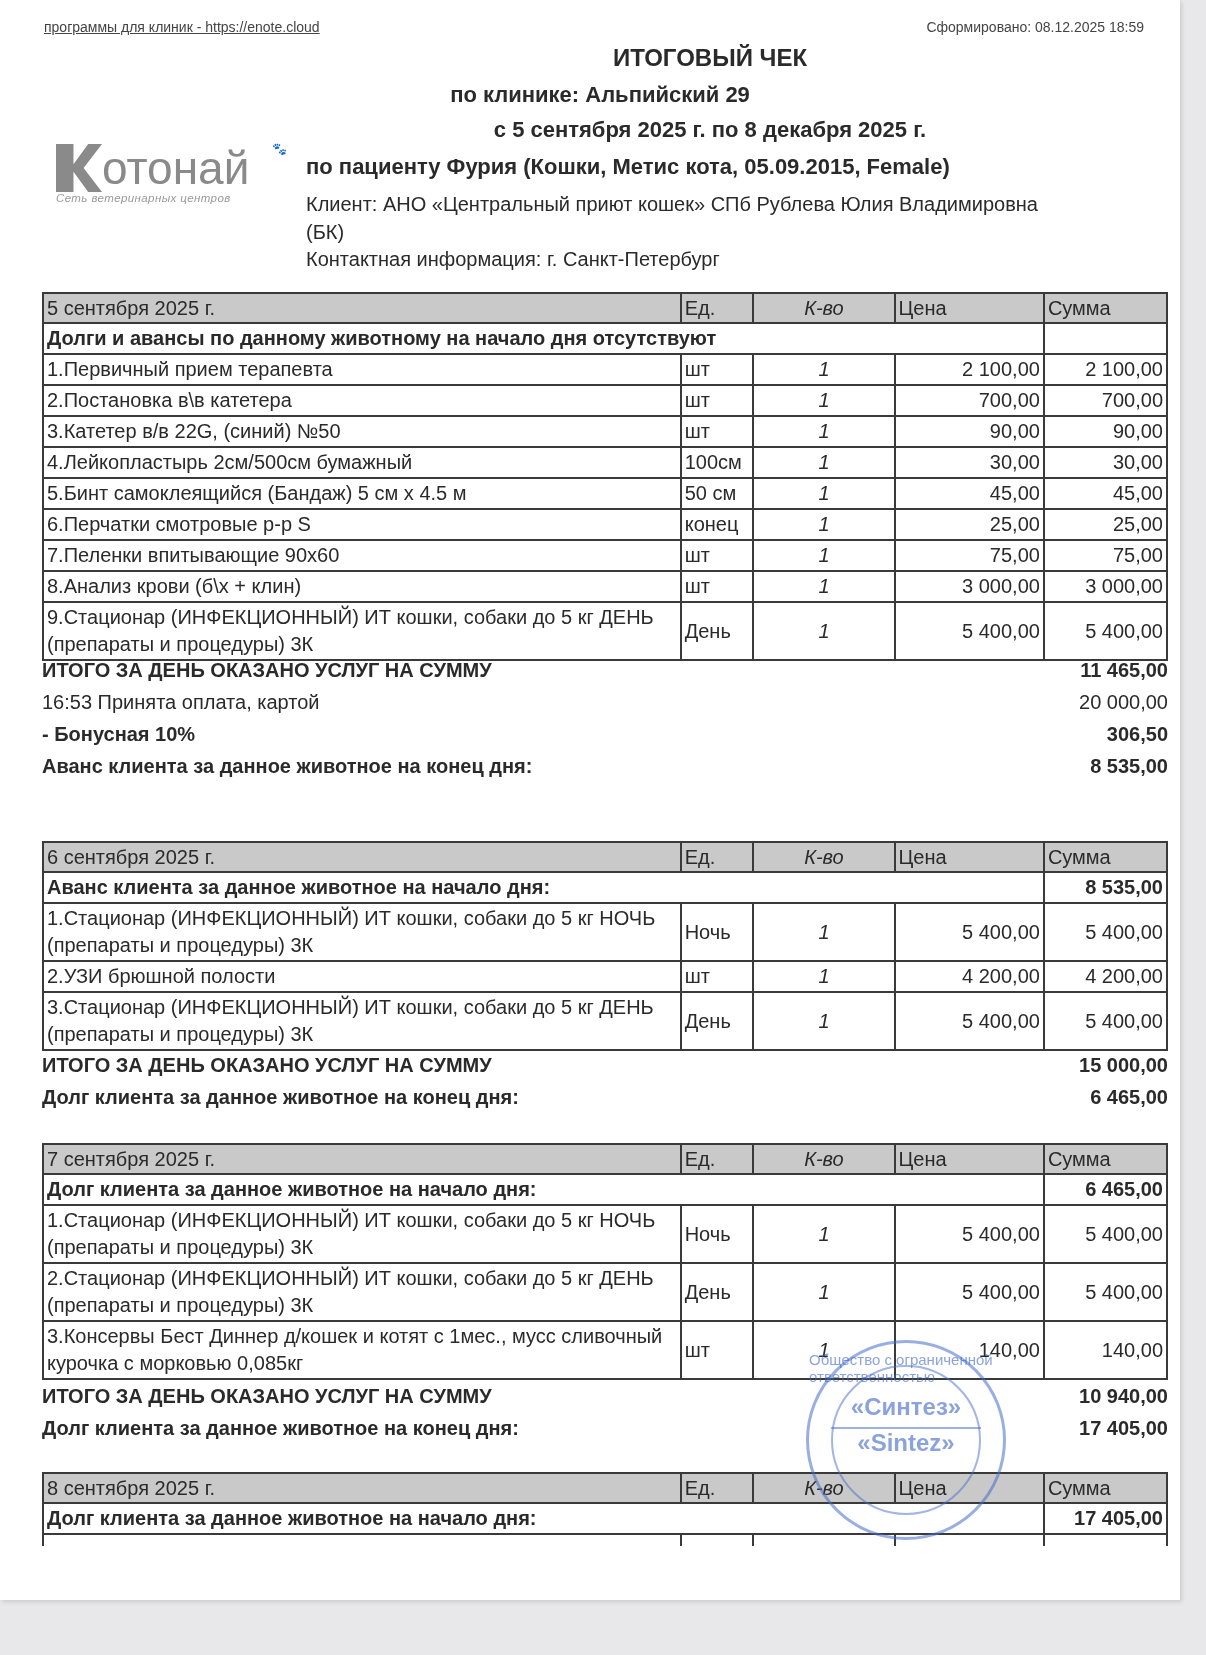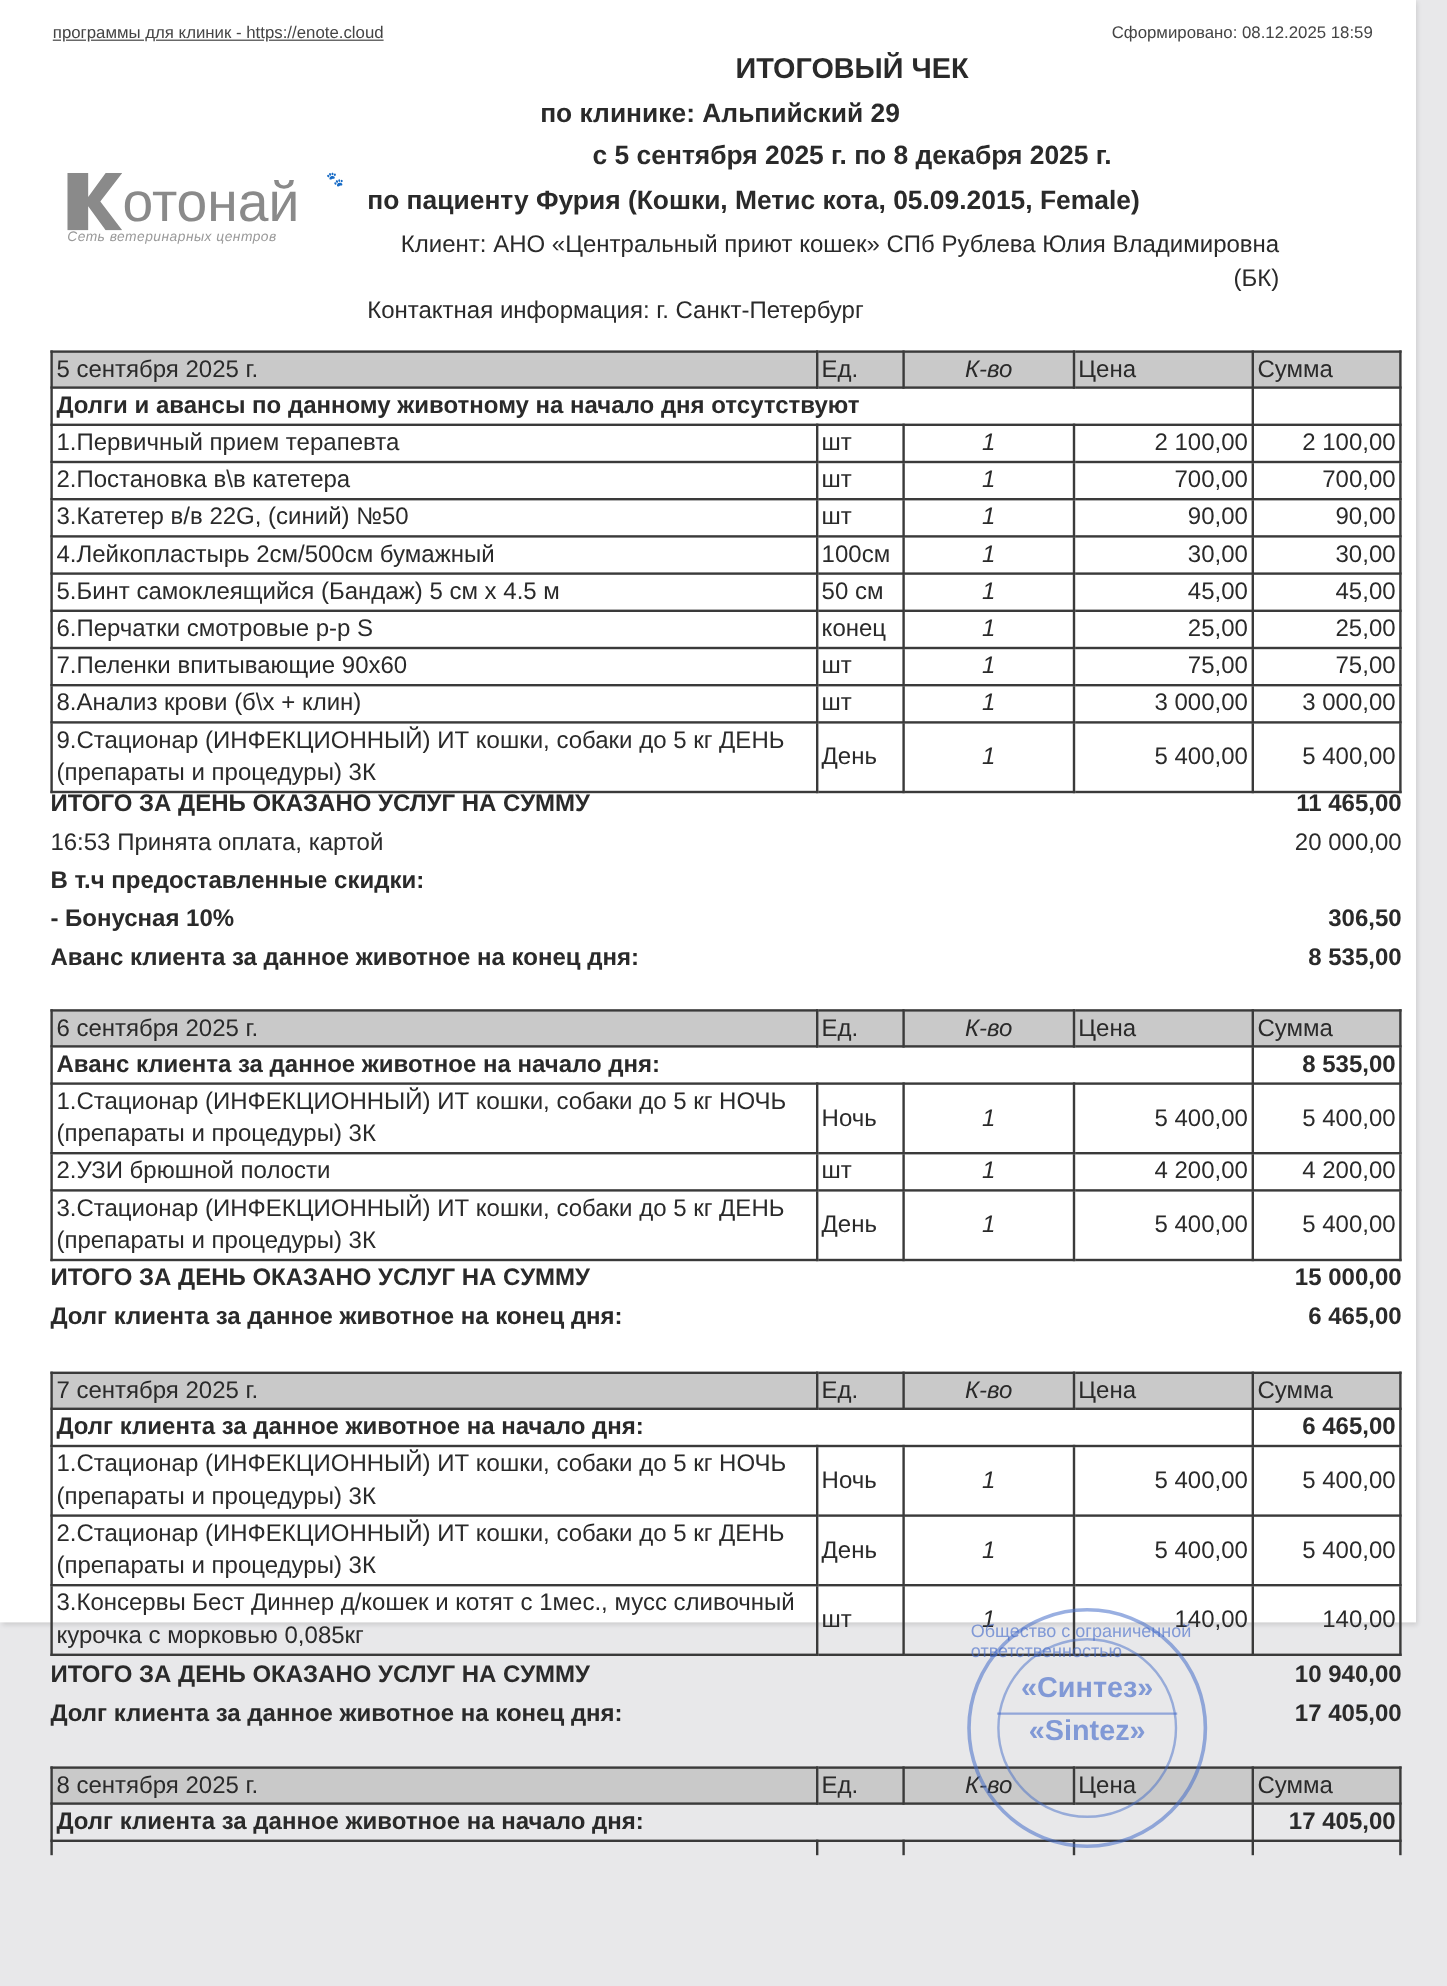--- a/index.html
+++ b/index.html
@@ -1,26 +1,26 @@
 <!DOCTYPE html>
 <html><head>
 <meta charset="utf-8">
 <style>
   * { box-sizing: border-box; margin: 0; padding: 0; }
   html, body { width: 1206px; height: 1655px; background: #e8e8ea; overflow: hidden; }
   body { font-family: "Liberation Sans", sans-serif; color: #2a2a2a; position: relative; }
-  .page { position: absolute; left: 0; top: 0; width: 1180px; height: 1352px; background: #fff; box-shadow: 2px 2px 4px rgba(0,0,0,0.12); }
+  .page { position: absolute; left: 0; top: 0; width: 1180px; height: 1600px; background: #fff; box-shadow: 2px 2px 4px rgba(0,0,0,0.12); }
   .top-link { position: absolute; left: 44px; top: 19px; font-size: 14px; text-decoration: underline; color: #444; }
   .generated { position: absolute; right: 36px; top: 19px; font-size: 14px; color: #444; }
   .title { position: absolute; top: 44px; left: 0; width: 1180px; text-align: center; font-weight: bold; font-size: 24px; padding-left: 240px; }
   .subtitle { position: absolute; left: 0; width: 1180px; text-align: center; font-weight: bold; font-size: 22px; padding-left: 240px; }
   .sub1 { top: 82px; padding-left: 20px; }
   .sub2 { top: 117px; }
   .patient { position: absolute; left: 306px; top: 154px; font-weight: bold; font-size: 22px; }
-  .client { position: absolute; left: 306px; top: 190px; font-size: 20px; line-height: 28px; width: 760px; text-align: right; }
+  .client { position: absolute; left: 306px; top: 190px; font-size: 20px; line-height: 28px; width: 760px; }
   .contact { position: absolute; left: 306px; top: 248px; font-size: 20px; height: 24px; overflow: hidden; }
   .logo { position: absolute; left: 52px; top: 140px; width: 240px; height: 70px; }
   .logo .k { position: absolute; left: 4px; top: 4px; width: 46px; height: 48px; background: #8a8a8a; clip-path: polygon(0 0, 38% 0, 38% 42%, 70% 0, 100% 0, 60% 50%, 100% 100%, 70% 100%, 38% 58%, 38% 100%, 0 100%); }
   .logo .word { position: absolute; left: 50px; top: 2px; font-size: 46px; color: #8a8a8a; letter-spacing: 0px; line-height: 52px; }
   .logo .paw { position: absolute; left: 220px; top: 2px; font-size: 12px; color: #777; }
   .logo .tag { position: absolute; left: 4px; top: 52px; font-size: 11.5px; font-style: italic; color: #999; letter-spacing: 0.4px; }
 
   table.day { position: absolute; left: 42px; width: 1126px; border-collapse: collapse; font-size: 20px; }
   table.day td { border: 2px solid #3a3a3a; padding: 0 3px; height: 31px; vertical-align: middle; }
   table.day tr.head td { background: #c9c9c9; height: 30px; }
@@ -145,24 +145,20 @@
       <div class="summary" style="top: 654px;">
         <div class="row b">
           <span>ИТОГО ЗА ДЕНЬ ОКАЗАНО УСЛУГ НА СУММУ</span>
           <span>11 465,00</span>
         </div>
         <div class="row">
           <span>16:53 Принята оплата, картой</span>
           <span>20 000,00</span>
         </div>
         <div class="row b">
-          <span>В т.ч предоставленные скидки:</span>
-          <span></span>
-        </div>
-        <div class="row b">
           <span>- Бонусная 10%</span>
           <span>306,50</span>
         </div>
         <div class="row b">
           <span>Аванс клиента за данное животное на конец дня:</span>
           <span>8 535,00</span>
         </div>
       </div>
       <table class="day" style="top: 841px;">
         <tbody>

